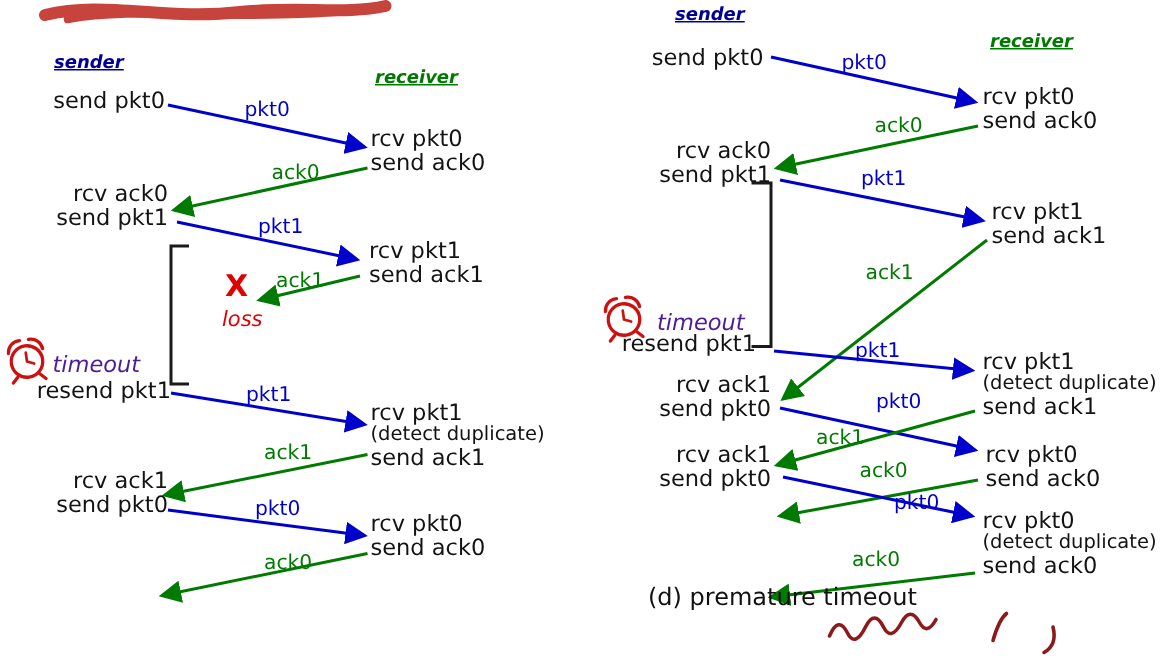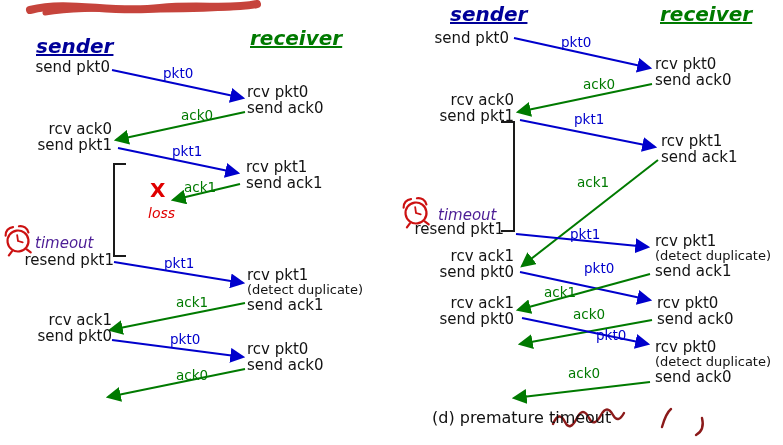--- a/index.html
+++ b/index.html
@@ -7,23 +7,23 @@
   #stage {
     position:relative; width:783px; height:445px; background:#ffffff;
     overflow:hidden; font-family:"DejaVu Sans", sans-serif; color:#131313;
   }
   .abs { position:absolute; }
   svg.layer { position:absolute; left:0; top:0; }
   .evt { font-size:15px; line-height:16px; color:#131313; }
   .evt .line { white-space:nowrap; }
   .evt .small { font-size:13px; line-height:14px; }
   .center { text-align:right; }
-  .heading { font-size:20px; font-style:italic; font-weight:bold; text-decoration:underline; white-space:nowrap; }
+  .heading { font-size:12px; font-style:italic; font-weight:bold; text-decoration:underline; white-space:nowrap; }
   .heading.snd { color:#000099; }
-  .heading.rcv { color:#007a00; }
+  .heading.rcv { color:#007a00;margin-top:18px; }
   .albl { font-size:13.5px; line-height:14px; white-space:nowrap; }
   .albl.pkt { color:#0000cc; }
   .albl.ack { color:#007a00; }
   .timeout { font-size:15px; font-style:italic; color:#4c1d95; white-space:nowrap; }
   .loss { font-size:14px; font-style:italic; color:#e00000; }
   .xmark { font-size:20px; font-weight:bold; color:#e00000; line-height:18px; }
   .caption { font-size:16px; color:#111111; white-space:nowrap; }
 </style>
 </head>
 <body>
@@ -196,15 +196,15 @@
   <span class="abs albl pkt" style="left:574px; top:112px">pkt1</span>
   <span class="abs albl ack" style="left:577px; top:175px">ack1</span>
   <span class="abs albl pkt" style="left:570px; top:227px">pkt1</span>
   <span class="abs albl pkt" style="left:584px; top:261px">pkt0</span>
   <span class="abs albl ack" style="left:544px; top:285px">ack1</span>
   <span class="abs albl ack" style="left:573px; top:307px">ack0</span>
   <span class="abs albl pkt" style="left:596px; top:328px">pkt0</span>
   <span class="abs albl ack" style="left:568px; top:366px">ack0</span>
 
   <span class="abs timeout" style="left:438px; top:206px">timeout</span>
-  <div class="abs caption" style="left:432px; top:408px">(d) premature timeout</div>
+  <div class="abs caption" style="left:432px; top:388px">(d) premature timeout</div>
 
 </div>
 
 </body></html>

